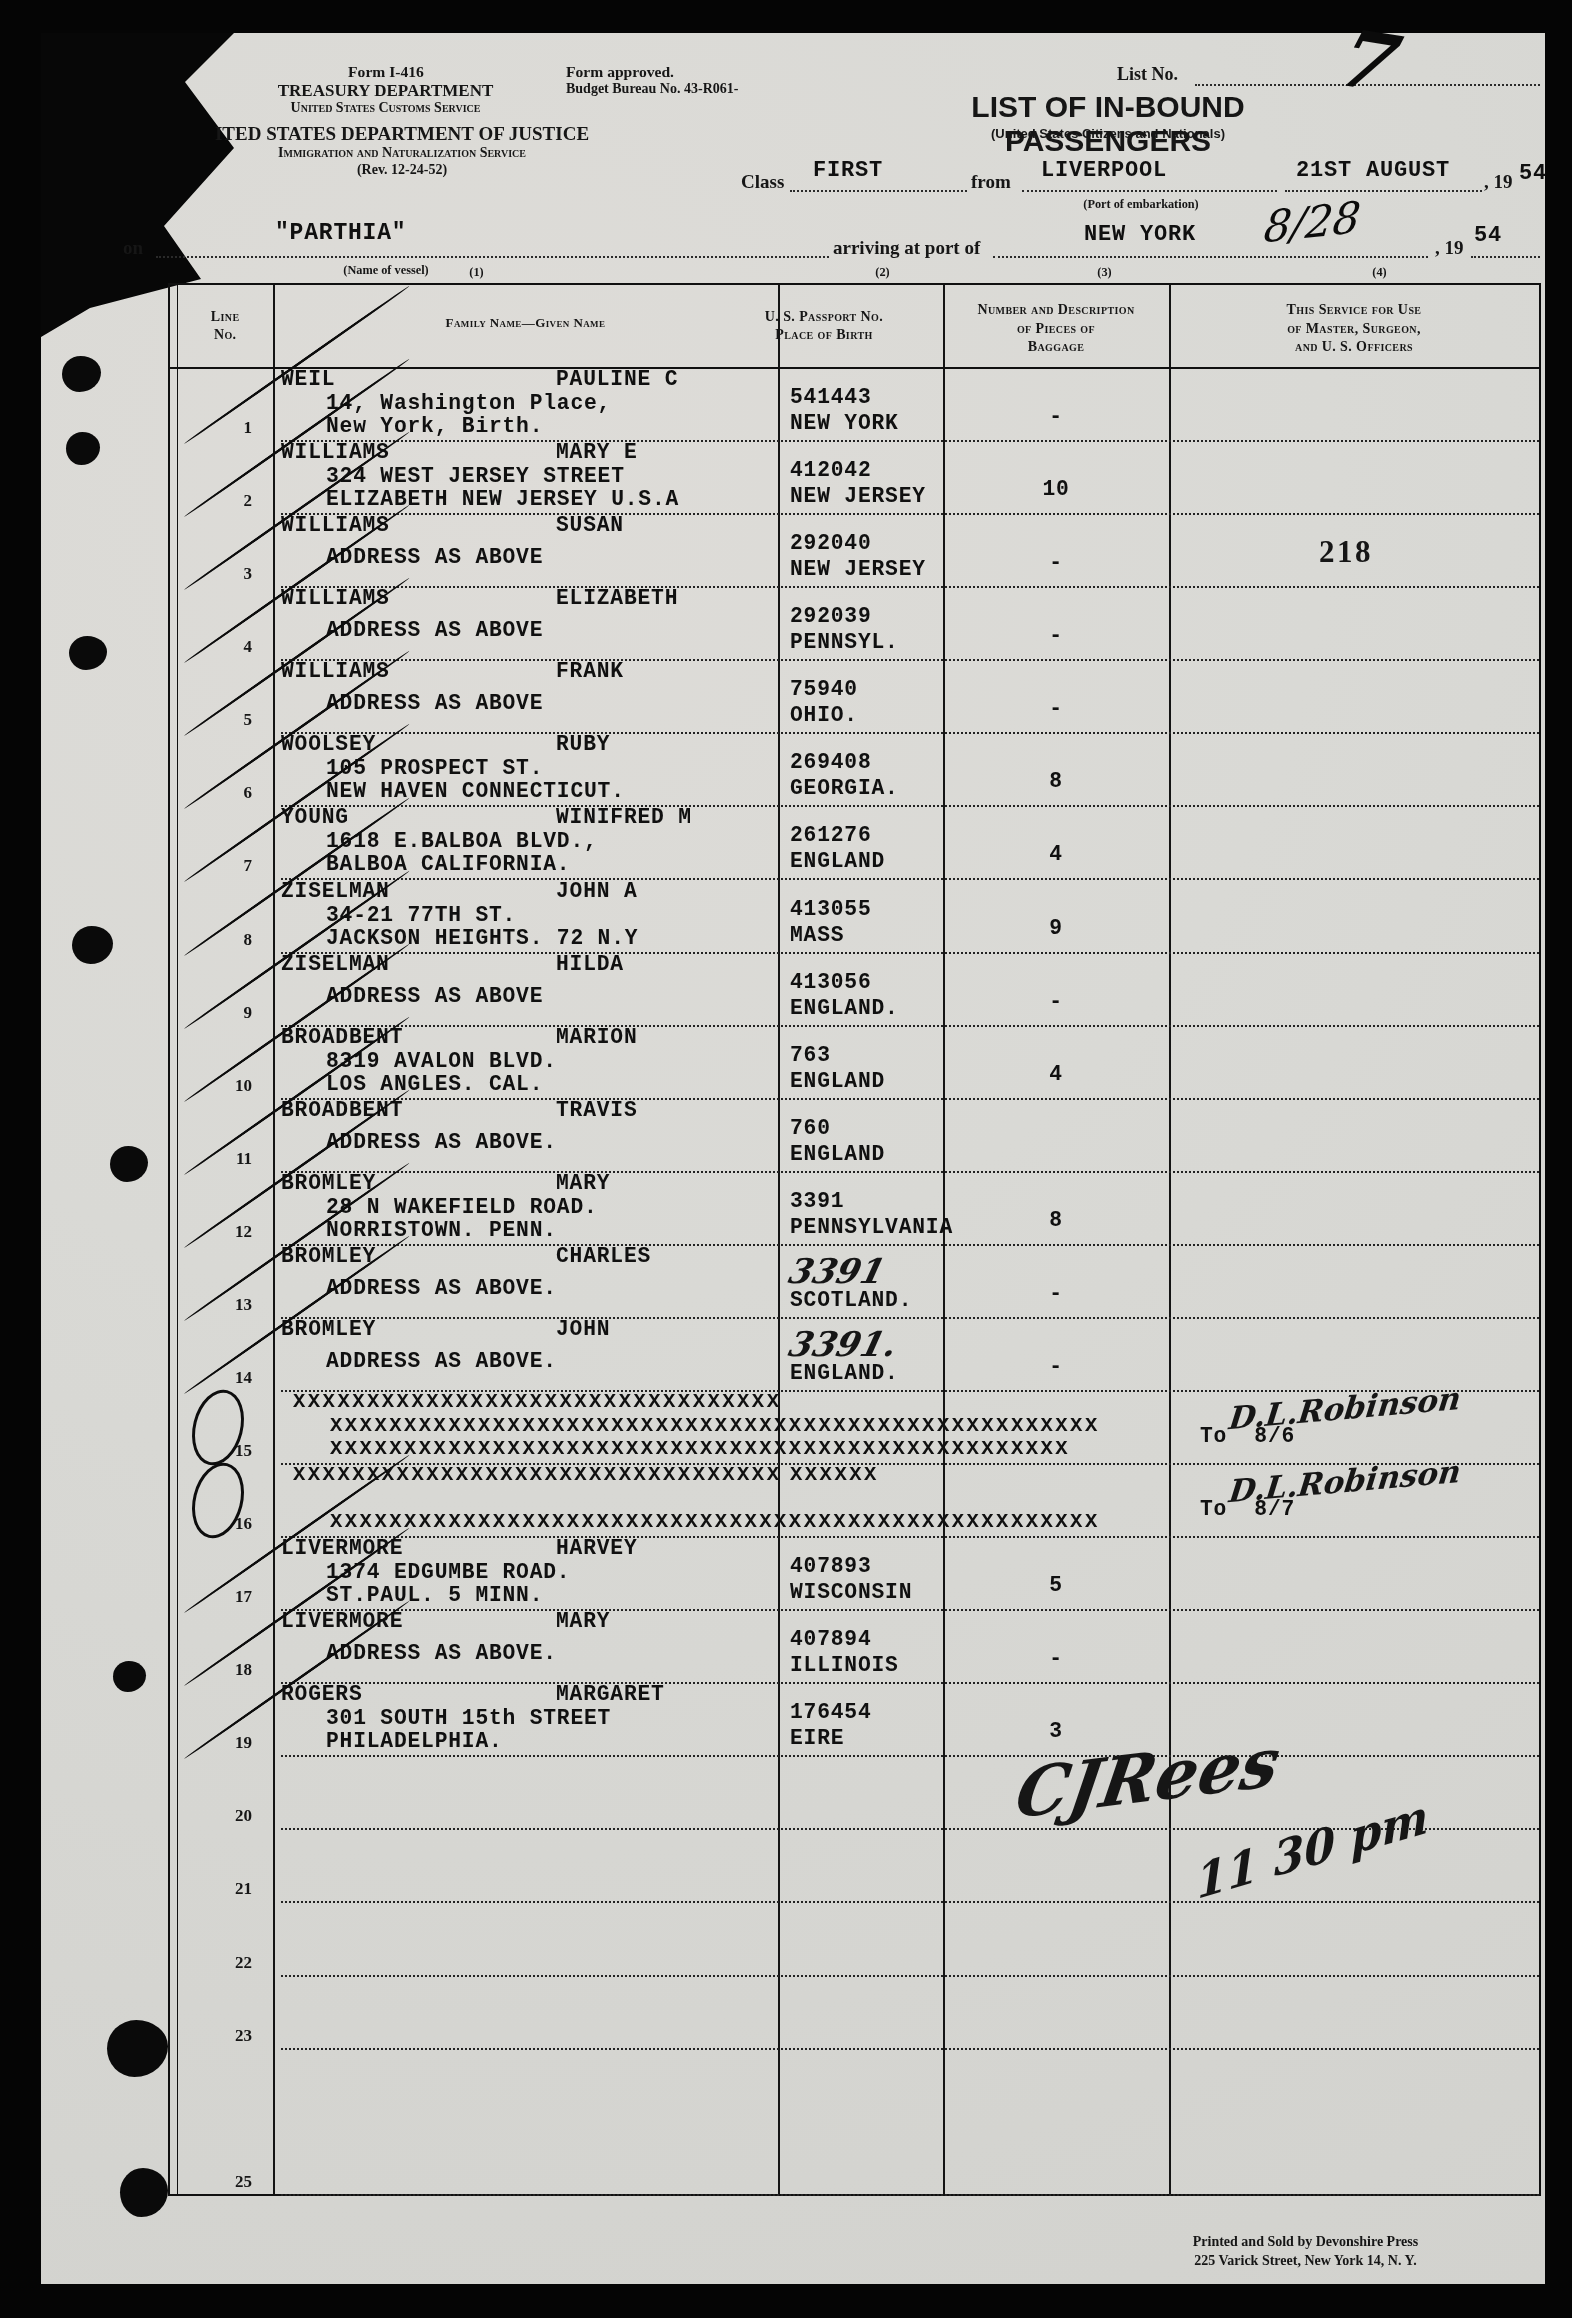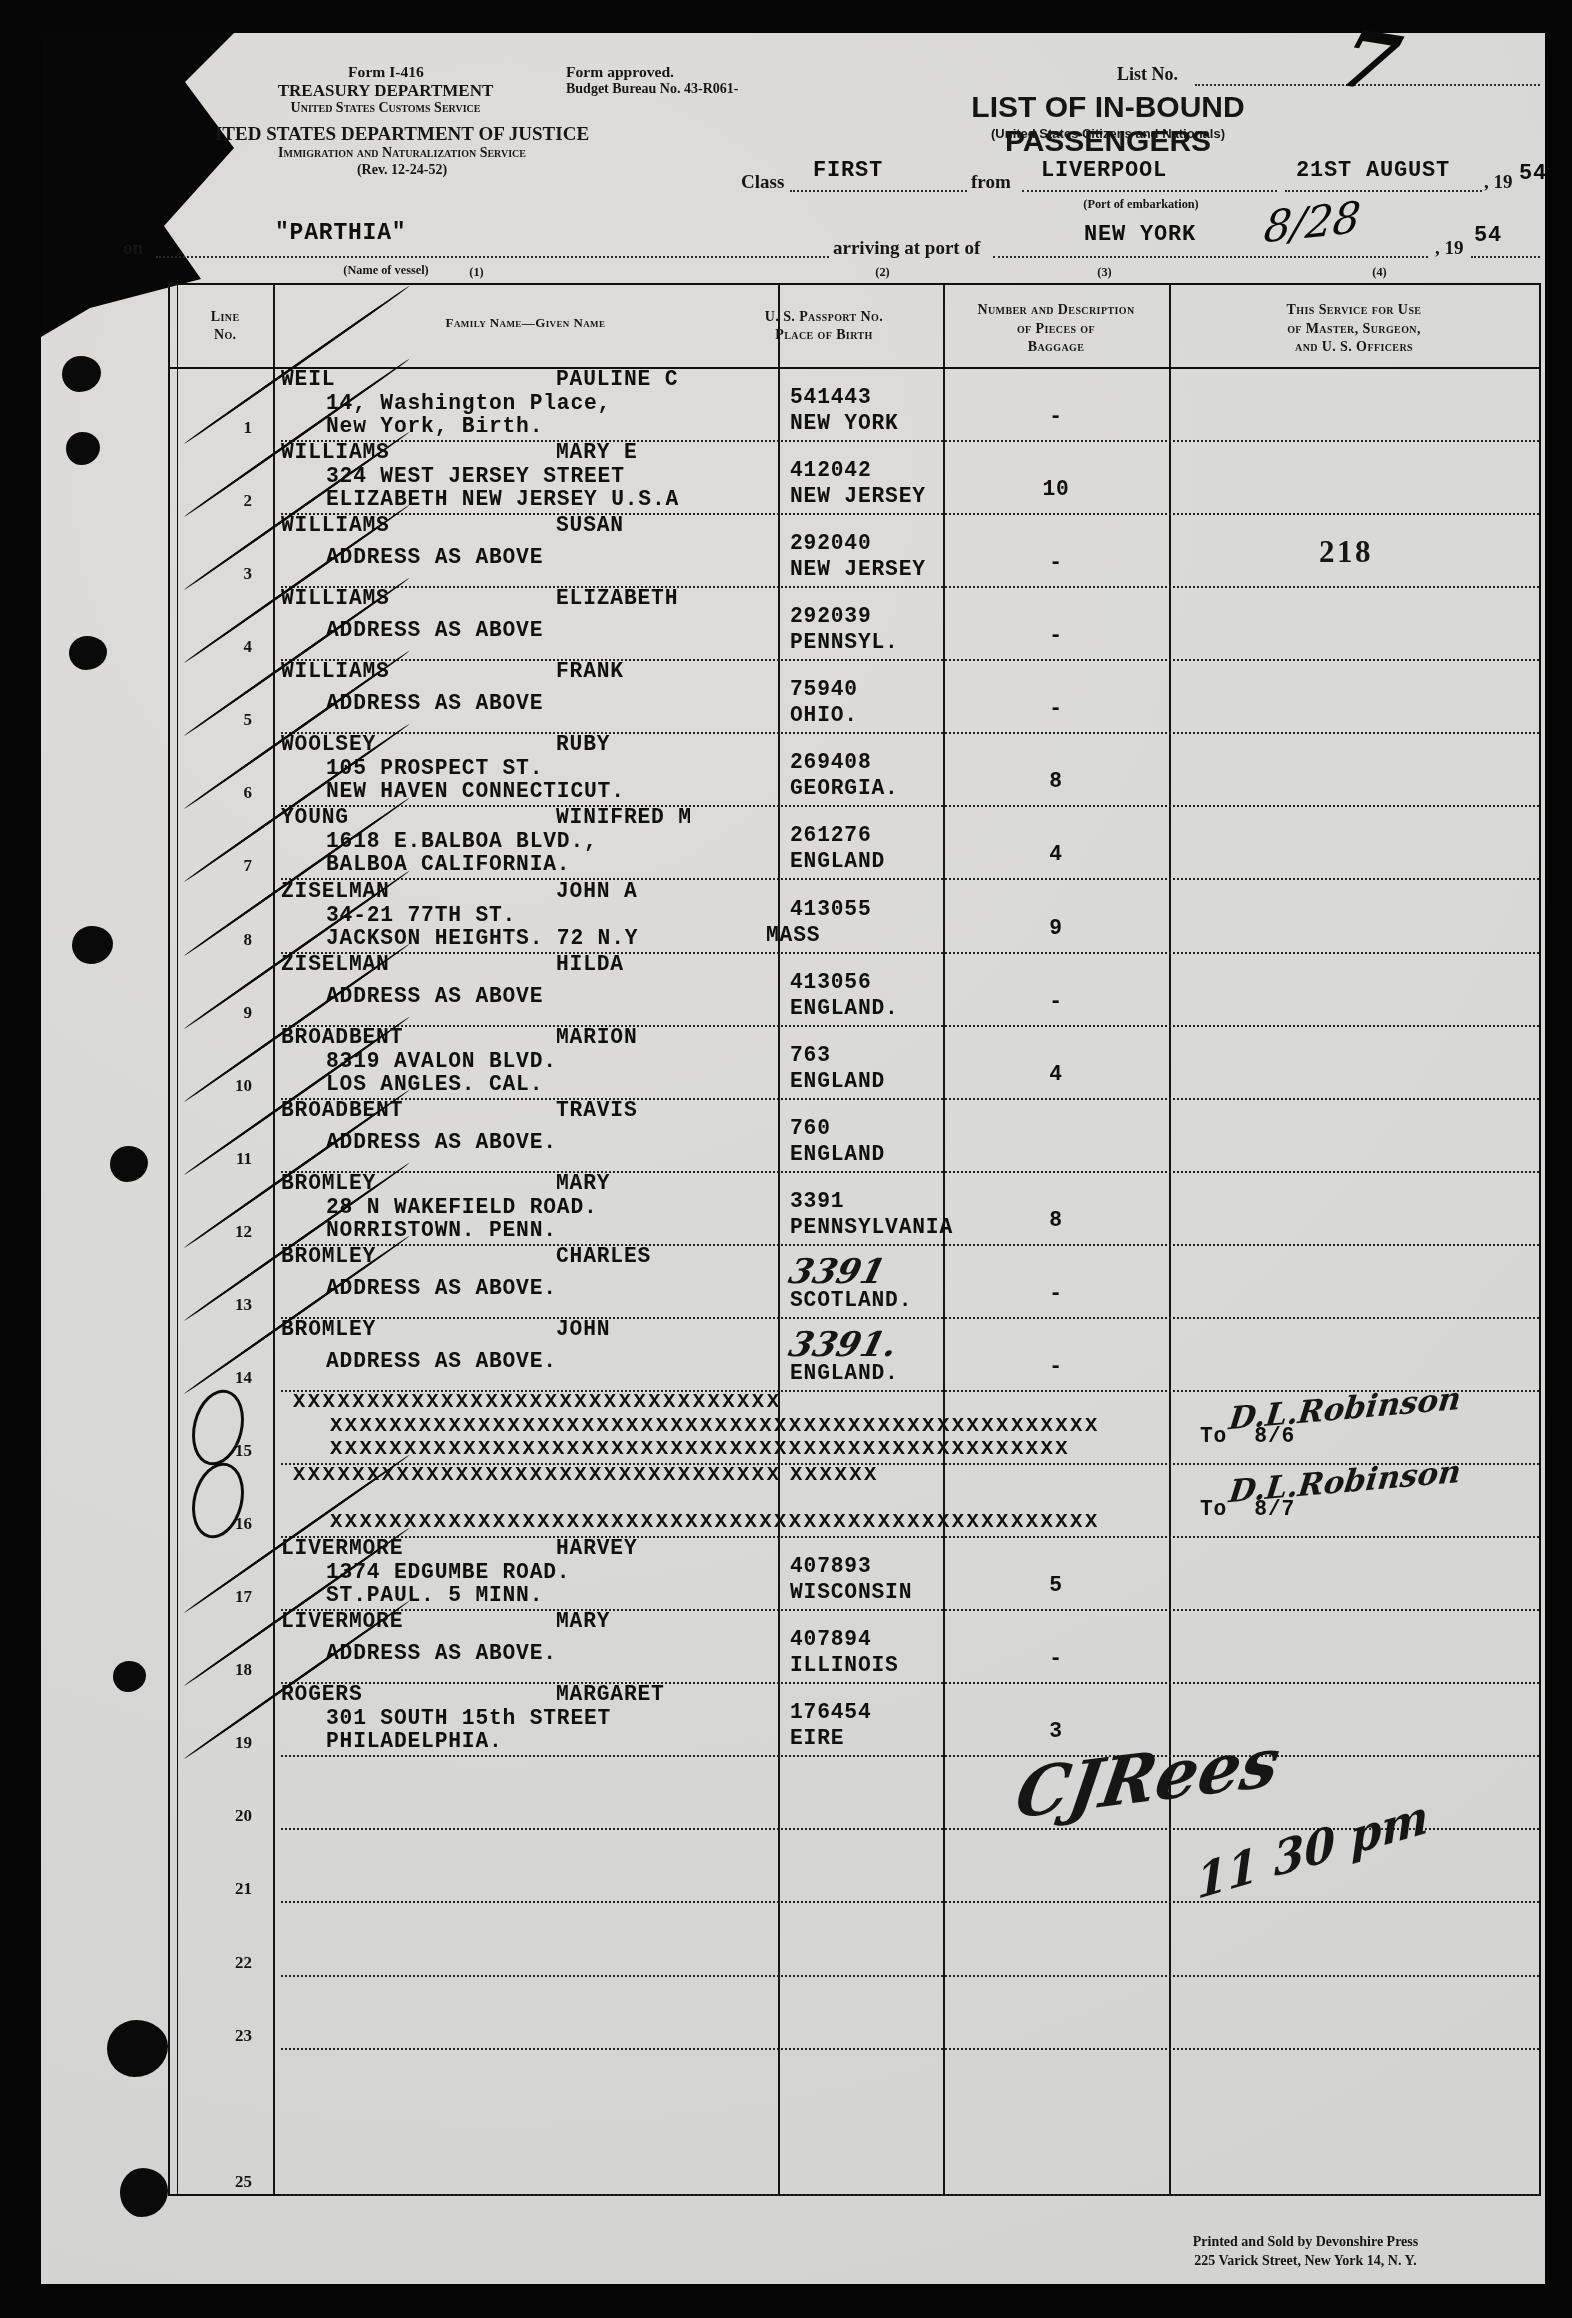--- a/index.html
+++ b/index.html
@@ -215,21 +215,21 @@
           </div>
           <div class="row" style="top:512px">
             <div class="rowline"></div>
             <div class="num">8</div>
             <div class="slash"></div>
             <div class="t" style="left:111px;top:1.6px">ZISELMAN</div>
             <div class="t" style="left:386px;top:1.6px">JOHN A</div>
             <div class="t" style="left:156px;top:25.5px">34-21 77TH ST.</div>
             <div class="t" style="left:156px;top:49px">JACKSON HEIGHTS. 72 N.Y</div>
             <div class="t" style="left:620px;top:20px">413055</div>
-            <div class="t" style="left:596px;top:46px">MASS</div>
+            <div class="t" style="left:620px;top:46px">MASS</div>
             <div class="t" style="left:773px;width:226px;top:39px;text-align:center">9</div>
           </div>
           <div class="row" style="top:585px">
             <div class="rowline"></div>
             <div class="num">9</div>
             <div class="slash"></div>
             <div class="t" style="left:111px;top:1.6px">ZISELMAN</div>
             <div class="t" style="left:386px;top:1.6px">HILDA</div>
             <div class="t" style="left:156px;top:34px">ADDRESS AS ABOVE</div>
             <div class="t" style="left:620px;top:20px">413056</div>

